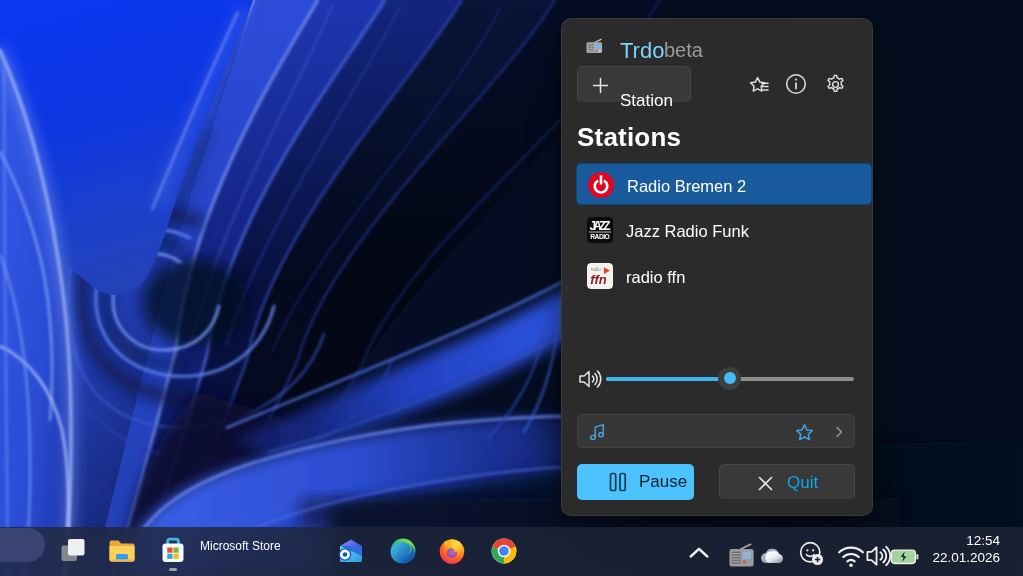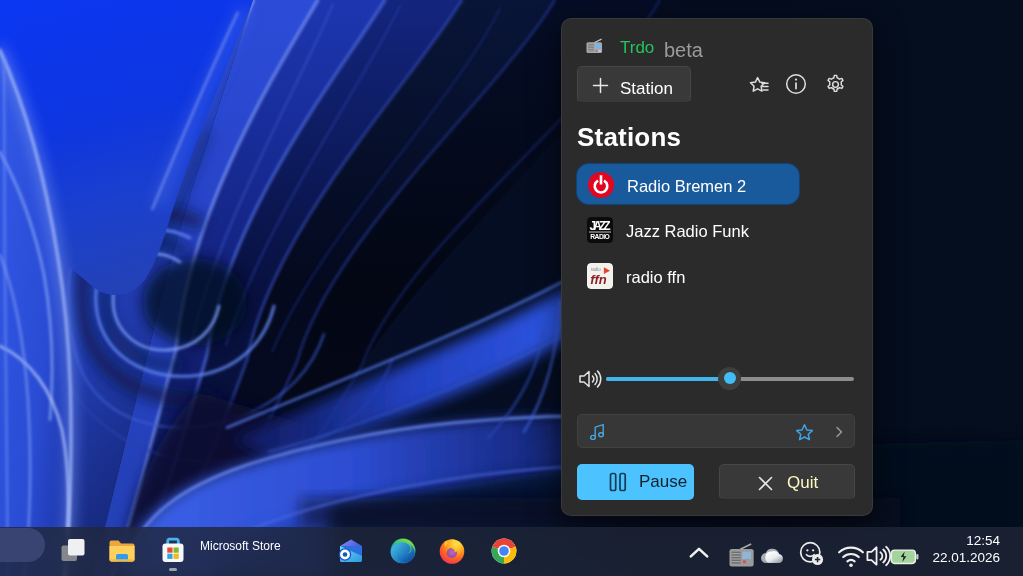--- a/index.html
+++ b/index.html
@@ -4,46 +4,46 @@
 <style>
   html,body{margin:0;padding:0;background:#000;}
   #screen{position:relative;width:1023px;height:576px;overflow:hidden;
     font-family:"Liberation Sans",sans-serif;}
   #wall{position:absolute;left:0;top:0;}
   
   #panel{position:absolute;left:561px;top:18px;width:312px;height:498px;
     background:#2b2b2b;border-radius:10px;border:1px solid rgba(255,255,255,0.07);
     box-shadow:0 10px 30px rgba(0,0,0,0.6);box-sizing:border-box;color:#fff;}
   .hdr{position:absolute;left:24px;top:19px;height:16px;}
-  .trdo{position:absolute;left:58px;top:19px;font-size:17px;color:#22c55e;}
+  .trdo{position:absolute;left:58px;top:19px;font-size:22px;color:#7dd3fc;}
   .beta{position:absolute;left:102px;top:20px;font-size:20px;color:#9b9b9b;}
   .btn{position:absolute;box-sizing:border-box;background:#393939;
     border:1px solid rgba(255,255,255,0.065);border-bottom-color:rgba(0,0,0,0.25);
     border-radius:5px;color:#fff;}
   #stationBtn{left:15px;top:47px;width:114px;height:37px;}
-  #stationBtn .lbl{position:absolute;left:42px;top:12px;font-size:17px;}
+  #stationBtn .lbl{position:absolute;left:42px;top:24px;font-size:17px;}
   .topicon{position:absolute;top:55px;}
   #stationsH{position:absolute;left:15px;top:103px;font-size:26px;font-weight:700;color:#fff;letter-spacing:0.2px;}
-  .row{position:absolute;left:14px;width:224px;height:42px;border-radius:13px;}
+  .row{position:absolute;left:14px;width:296px;height:42px;border-radius:5px;}
   .row .ic{position:absolute;left:11px;top:8px;width:26px;height:26px;border-radius:4px;overflow:hidden;}
   .row .txt{position:absolute;left:50px;top:13px;font-size:16.5px;color:#fff;}
   #row1{top:144px;background:#185a9c;border:1px solid rgba(0,0,0,0.25);box-sizing:border-box;}
   #row2{top:190px;}
   #row3{top:236px;}
   
   #volrow{position:absolute;left:0;top:341px;width:312px;height:40px;}
   
   #nowrow{position:absolute;left:15px;top:395px;width:278px;height:34px;background:#373737;
     border:1px solid rgba(255,255,255,0.055);border-radius:5px;box-sizing:border-box;}
   #nowrow .t{position:absolute;left:33px;top:6px;font-size:16.5px;color:#efefef;}
   #pauseBtn{position:absolute;left:15px;top:445px;width:117px;height:36px;background:#4cc2ff;
     border-radius:5px;}
   #pauseBtn .lbl{position:absolute;left:62px;top:8px;font-size:17px;color:#11202b;}
   #quitBtn{left:157px;top:445px;width:136px;height:36px;}
-  #quitBtn .lbl{position:absolute;left:67px;top:8px;font-size:17px;color:#fef9c3;}
+  #quitBtn .lbl{position:absolute;left:67px;top:8px;font-size:17px;color:#0ea5e9;}
   
   #taskbar{position:absolute;left:0;top:527px;width:1023px;height:49px;
     background:rgba(31,37,55,0.8);backdrop-filter:blur(16px) saturate(1.05);}
   #widgetpill{position:absolute;left:-20px;top:1px;width:65px;height:34px;background:#3a4472;
     border-radius:17px;}
   .tbicon{position:absolute;top:9px;width:30px;height:30px;}
   #storeTxt{position:absolute;left:200px;top:12px;font-size:12px;color:#fff;}
   #clock{position:absolute;right:23px;top:6px;text-align:right;color:#fff;font-size:13.5px;line-height:16.5px;}
 </style>
 </head>

